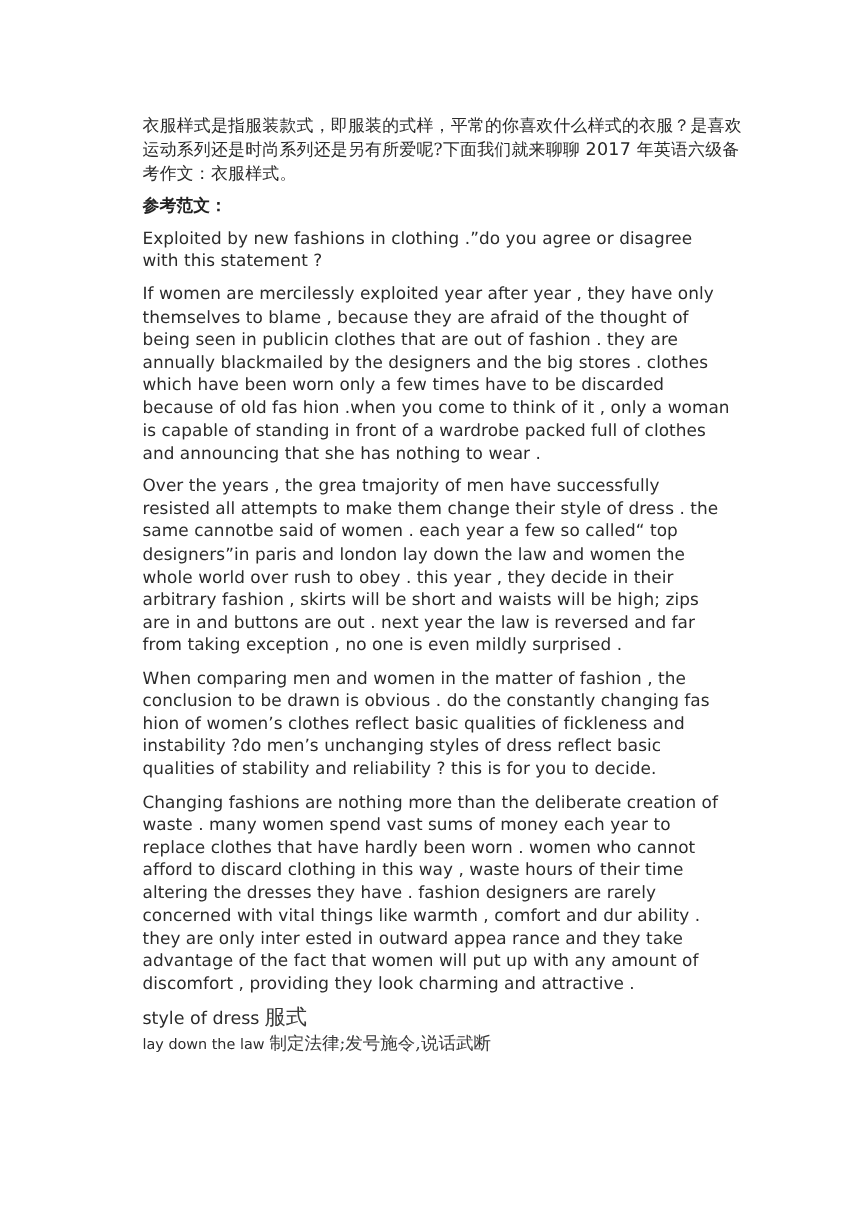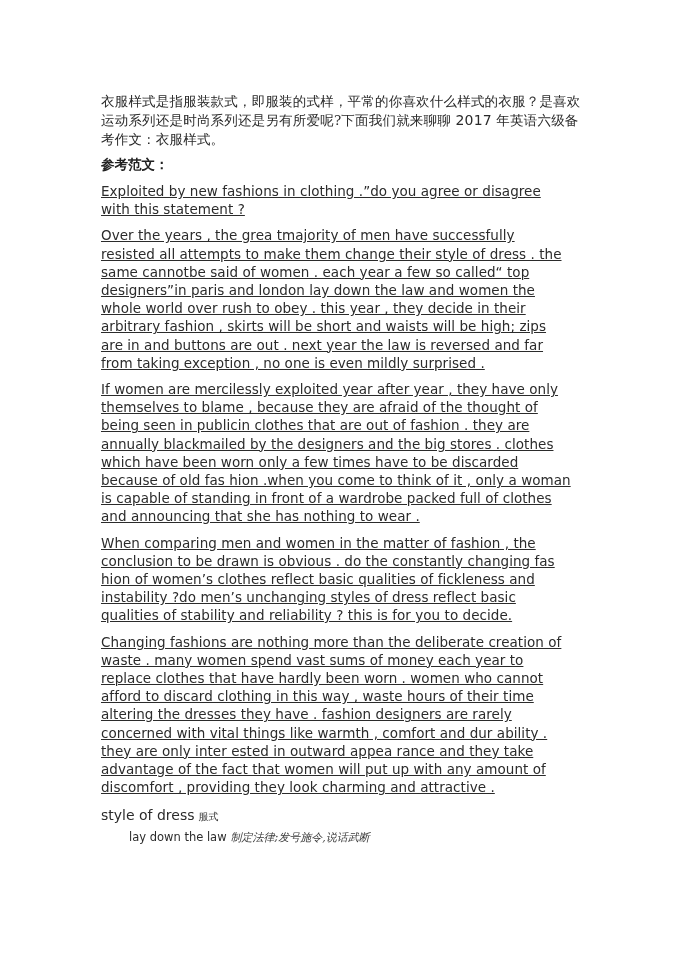--- a/index.html
+++ b/index.html
@@ -9,21 +9,21 @@
     }
     body {
       width: 690px;
       height: 976px;
       position: relative;
       overflow: hidden;
       color: #222222;
     }
     .page {
       position: absolute;
-      left: 101px;
+      left: 114px;
       top: 92px;
       width: 490px;
     }
     .cn-intro {
       font-family: "DejaVu Serif", serif;
       font-size: 13.5px;
       line-height: 19px;
       color: #2a2a2a;
       margin: 0 0 6px 0;
       letter-spacing: 0.2px;
@@ -41,69 +41,68 @@
       margin: 0 0 8px 0;
     }
     .en-p {
       font-family: "DejaVu Sans", sans-serif;
       font-size: 13.5px;
       line-height: 18.2px;
       color: #2b2b2b;
       margin: 0 0 8px 0;
       white-space: pre-line;
       letter-spacing: 0.05px;
-      text-decoration: underline;
     }
     .vocab {
       margin-top: 4px;
     }
     .vocab-item {
       line-height: 19px;
       color: #2b2b2b;
     }
     .vocab-item .term {
       font-family: "DejaVu Sans", sans-serif;
     }
     .vocab-item .meaning {
       font-family: "DejaVu Serif", serif;
       color: #3a3a3a;
     }
     .vocab-item.big .term { font-size: 14px; margin-top: 44px; }
-    .vocab-item.big .meaning { font-size: 10px; }
-    .vocab-item.small .term { font-size: 11.5px; margin-left: 28px; }
-    .vocab-item.small .meaning { font-size: 11px; font-style: italic; }
+    .vocab-item.big .meaning { font-size: 17px; }
+    .vocab-item.small .term { font-size: 11.5px; }
+    .vocab-item.small .meaning { font-size: 14px; }
   </style>
 </head>
 <body>
 
 <div class="page">
 
   <p class="cn-intro"><span>衣服样式是指服装款式，即服装的式样，平常的你喜欢什么样式的衣服？是喜欢运动系列还是时尚系列还是另有所爱呢?下面我们就来聊聊 </span><span class="num">2017</span><span> 年英语六级备考作文：衣服样式。</span></p>
 
   <div class="heading">参考范文：</div>
 
   <p class="en-p">Exploited by new fashions in clothing .”do you agree or disagree
 with this statement ?</p>
 
+  <p class="en-p">If women are mercilessly exploited year after year , they have only
+themselves to blame , because they are afraid of the thought of
+being seen in publicin clothes that are out of fashion . they are
+annually blackmailed by the designers and the big stores . clothes
+which have been worn only a few times have to be discarded
+because of old fas hion .when you come to think of it , only a woman
+is capable of standing in front of a wardrobe packed full of clothes
+and announcing that she has nothing to wear .</p>
   <p class="en-p">Over the years , the grea tmajority of men have successfully
 resisted all attempts to make them change their style of dress . the
 same cannotbe said of women . each year a few so called“ top
 designers”in paris and london lay down the law and women the
 whole world over rush to obey . this year , they decide in their
 arbitrary fashion , skirts will be short and waists will be high; zips
 are in and buttons are out . next year the law is reversed and far
 from taking exception , no one is even mildly surprised .</p>
-  <p class="en-p">If women are mercilessly exploited year after year , they have only
-themselves to blame , because they are afraid of the thought of
-being seen in publicin clothes that are out of fashion . they are
-annually blackmailed by the designers and the big stores . clothes
-which have been worn only a few times have to be discarded
-because of old fas hion .when you come to think of it , only a woman
-is capable of standing in front of a wardrobe packed full of clothes
-and announcing that she has nothing to wear .</p>
   <p class="en-p">When comparing men and women in the matter of fashion , the
 conclusion to be drawn is obvious . do the constantly changing fas
 hion of women’s clothes reflect basic qualities of fickleness and
 instability ?do men’s unchanging styles of dress reflect basic
 qualities of stability and reliability ? this is for you to decide.</p>
   <p class="en-p">Changing fashions are nothing more than the deliberate creation of
 waste . many women spend vast sums of money each year to
 replace clothes that have hardly been worn . women who cannot
 afford to discard clothing in this way , waste hours of their time
 altering the dresses they have . fashion designers are rarely

